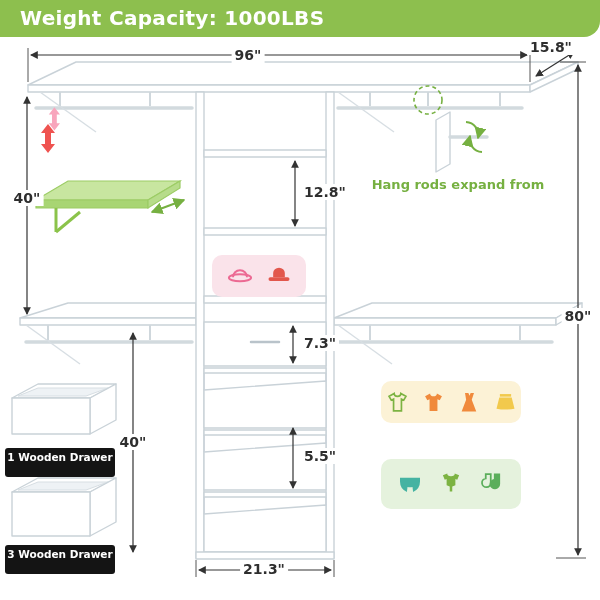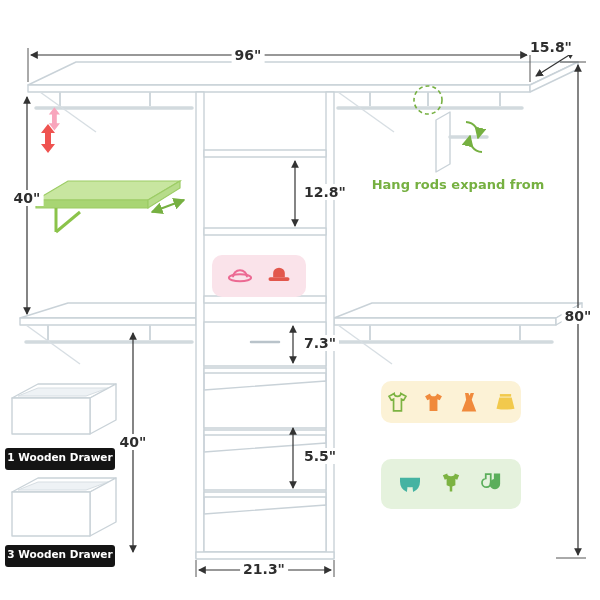--- a/index.html
+++ b/index.html
@@ -11,39 +11,40 @@
   .dim{position:absolute;font-size:14px;font-weight:bold;color:#2e2e2e;background:#fff;
        padding:0 3px;white-space:nowrap;z-index:5;}
   .center{transform:translateX(-50%);}
   .annot{position:absolute;color:#76B041;font-weight:bold;font-size:13px;white-space:nowrap;
          transform:translateX(-50%);z-index:5;}
   .badge{position:absolute;display:flex;align-items:center;justify-content:center;gap:9px;
          border-radius:10px;z-index:4;}
   .badge-pink{left:212px;top:255px;width:94px;height:42px;background:#FAE3EA;}
   .badge-yellow{left:381px;top:381px;width:140px;height:42px;background:#FCF2D6;}
   .badge-green{left:381px;top:459px;width:140px;height:50px;background:#E5F2DD;}
-  .callout{position:absolute;width:110px;height:22px;background:#141414;color:#fff;
+  .callout{position:absolute;width:110px;height:29px;background:#141414;color:#fff;
            font-size:10.5px;font-weight:bold;text-align:center;line-height:19px;
            border-radius:3px;z-index:5;}
   svg.art{position:absolute;left:0;top:0;z-index:1;}
   .ln{fill:#fff;stroke:#c9d2d8;stroke-width:1.4;stroke-linejoin:round;}
   .inr{fill:#eef2f5;stroke:#d7dee3;stroke-width:1;}
   .rod{stroke:#d2dade;stroke-width:3.5;stroke-linecap:round;fill:none;}
   .hook{stroke:#cfd7dc;stroke-width:2;fill:none;}
   .brace{stroke:#d7dee3;stroke-width:1.4;fill:none;}
   .dimln{stroke:#333;stroke-width:1.2;fill:none;}
   .tick{stroke:#555;stroke-width:1;fill:none;}
   .grn{stroke:#76B041;fill:none;stroke-width:2;}
   .handle{stroke:#b9c3ca;stroke-width:2.5;stroke-linecap:round;}
 </style>
 </head>
 <body>
 
 <div class="stage">
 
+  <div class="banner">Weight Capacity: 1000LBS</div>
 
   <svg class="art" width="600" height="600" viewBox="0 0 600 600">
     <defs>
       <marker id="arwD" viewBox="0 0 8 8" refX="7" refY="4" markerWidth="6.5" markerHeight="6.5" orient="auto-start-reverse">
         <path d="M0,0 L8,4 L0,8 z" fill="#333"></path>
       </marker>
       <marker id="arwG" viewBox="0 0 8 8" refX="7" refY="4" markerWidth="6" markerHeight="6" orient="auto-start-reverse">
         <path d="M0,0 L8,4 L0,8 z" fill="#76B041"></path>
       </marker>
     </defs>

